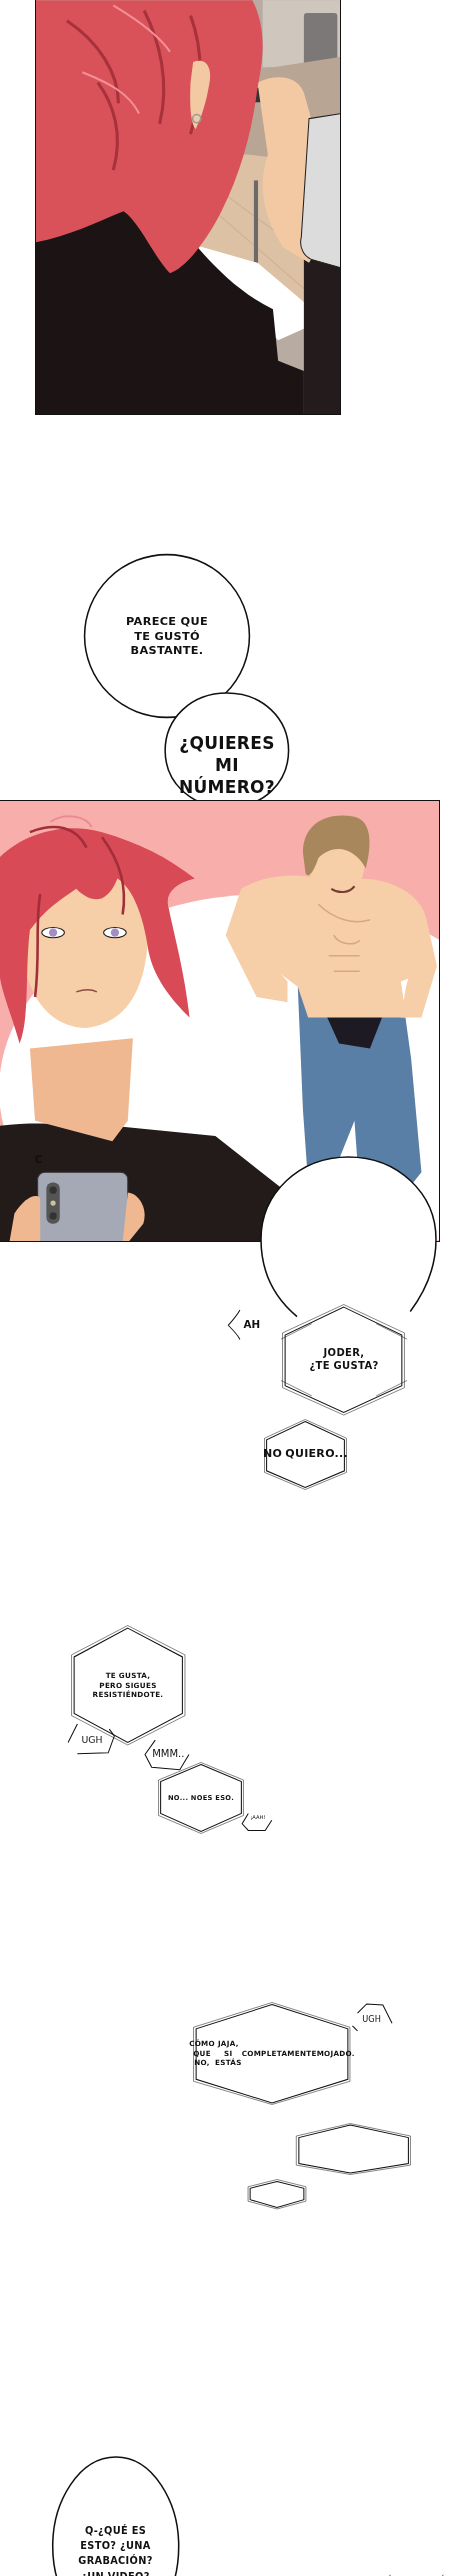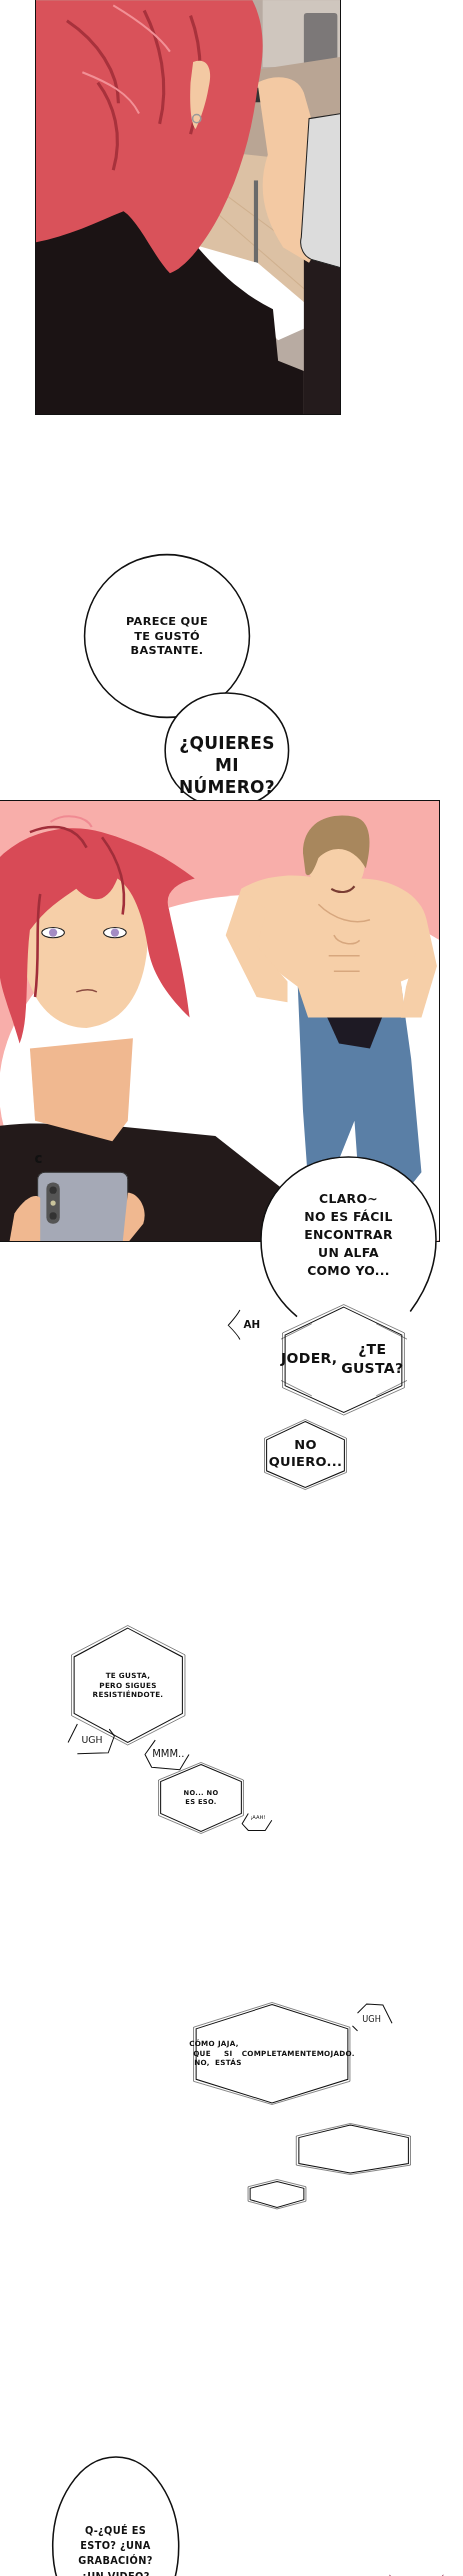--- a/index.html
+++ b/index.html
@@ -114,27 +114,20 @@
     <path d="M30,800 C50,770 70,760 80,770 L80,857 L20,857 Z" fill="#f0b890"></path>
     <path d="M250,760 C270,760 290,790 280,820 L250,857 L240,857 Z" fill="#f0b890"></path>
   </svg>
   <div class="sfx" style="left:36px; top:350px; font-size:13.4px;">c</div>
 </div>
 
 <div class="abs" style="left:261px; top:1157px; width:175px; height:175px;">
   <svg width="175" height="175" style="position:absolute;left:0;top:0;overflow:visible;" viewBox="0 0 340 340">
     <path d="M70,310 C10,260 0,200 0,160 C0,70 75,0 170,0 C265,0 340,70 340,160 C340,210 320,260 290,300" fill="#fff" stroke="#111" stroke-width="3"></path>
   </svg>
-  <div class="txt" style="position:absolute; left:0; top:33px; width:175px; font-size:12.4px; line-height:1.45;">
-    <div>CLARO~</div>
-    <div>NO ES FÁCIL</div>
-    <div>ENCONTRAR</div>
-    <div>UN ALFA</div>
-    <div>COMO YO...</div>
-  </div>
 </div>
 
 <div class="abs" style="left:227px; top:1309px; width:36px; height:33px;">
   <svg width="36" height="33" style="position:absolute;left:0;top:0;overflow:visible;" viewBox="0 0 70 65">
     <path d="M25,2 C18,15 8,25 2,32 C12,42 20,50 25,60" stroke="#111" stroke-width="2" fill="none"></path>
   </svg>
   <div class="sfx" style="left:16.5px; top:9.3px; font-size:10.3px; font-weight:bold;">AH</div>
 </div>
 
 <div class="hex-wrap" style="left:281px; top:1303px; width:126px; height:111px;">
@@ -143,32 +136,32 @@
       <polygon points="122,8 235,62 235,160 122,212 8,160 8,62"></polygon>
     </g>
     <g stroke="#111" stroke-width="1" fill="none">
       <polygon points="122,3 240,58 240,164 122,217 3,164 3,58"></polygon>
       <line x1="0" y1="70" x2="60" y2="40"></line>
         <line x1="185" y1="40" x2="245" y2="70"></line>
       <line x1="0" y1="150" x2="60" y2="180"></line>
         <line x1="185" y1="180" x2="245" y2="150"></line>
     </g>
   </svg>
-  <div class="hex-text txt" style="font-size:14px; flex-direction:row;">
+  <div class="hex-text txt" style="font-size:10px; flex-direction:column;">
     <div>JODER,</div>
     <div>¿TE GUSTA?</div>
   </div>
 </div>
 
 <div class="hex-wrap" style="left:263px; top:1419px; width:85px; height:70px;">
   <svg viewBox="0 0 165 135" preserveAspectRatio="none">
     <polygon points="82,5 158,40 158,100 82,132 7,100 7,40" fill="#fff" stroke="#111" stroke-width="2"></polygon>
     <polygon points="82,1 162,37 162,103 82,136 3,103 3,37" fill="none" stroke="#111" stroke-width="1"></polygon>
   </svg>
-  <div class="hex-text txt" style="font-size:13px; flex-direction:column;">
+  <div class="hex-text txt" style="font-size:11px; justify-content:space-between;">
     <div>NO</div>
     <div>QUIERO...</div>
   </div>
 </div>
 
 <div class="hex-wrap" style="left:70px; top:1625px; width:116px; height:121px;">
   <svg viewBox="0 0 225 235" preserveAspectRatio="none">
     <polygon points="112,6 218,62 218,172 112,228 8,172 8,62" fill="#fff" stroke="#111" stroke-width="2"></polygon>
     <polygon points="112,1 223,58 223,176 112,233 3,176 3,58" fill="none" stroke="#111" stroke-width="1"></polygon>
   </svg>
@@ -191,21 +184,21 @@
     <path d="M22,2 L2,30 L15,55 L70,60 L88,30" stroke="#111" stroke-width="2" fill="none"></path>
   </svg>
   <div class="sfx" style="left:8.2px; top:9.3px; font-size:10px; font-weight:normal;">MMM..</div>
 </div>
 
 <div class="hex-wrap" style="left:157px; top:1762px; width:88px; height:72px;">
   <svg viewBox="0 0 170 140" preserveAspectRatio="none">
     <polygon points="85,5 163,38 163,100 85,135 7,100 7,38" fill="#fff" stroke="#111" stroke-width="2"></polygon>
     <polygon points="85,1 167,35 167,104 85,139 3,104 3,35" fill="none" stroke="#111" stroke-width="1"></polygon>
   </svg>
-  <div class="hex-text txt" style="font-size:6.7px; flex-direction:column;">
+  <div class="hex-text txt" style="font-size:6.7px; flex-direction:row;">
     <div>NO... NO</div>
     <div>ES ESO.</div>
   </div>
 </div>
 
 <div class="abs" style="left:242px; top:1811px; width:31px; height:23px;">
   <svg width="31" height="23" style="position:absolute;left:0;top:0;overflow:visible;" viewBox="0 0 60 45">
     <path d="M12,5 L0,25 L12,38 L45,38 L58,18" stroke="#111" stroke-width="2" fill="none"></path>
   </svg>
   <div class="sfx" style="left:8.2px; top:3.1px; font-size:5.2px; font-weight:normal;">¡AAH!</div>

